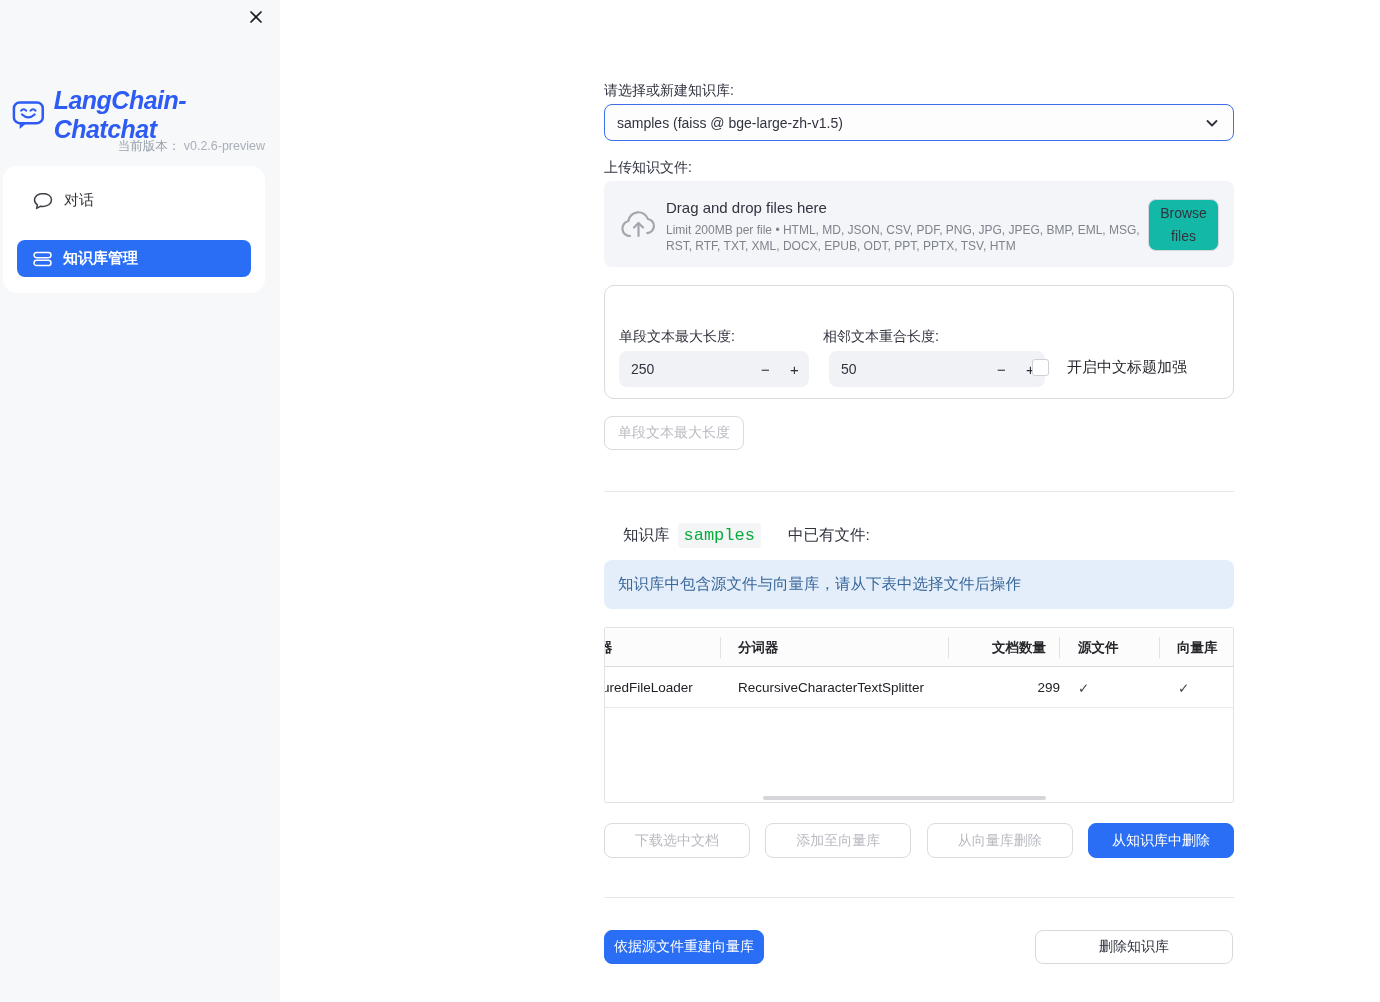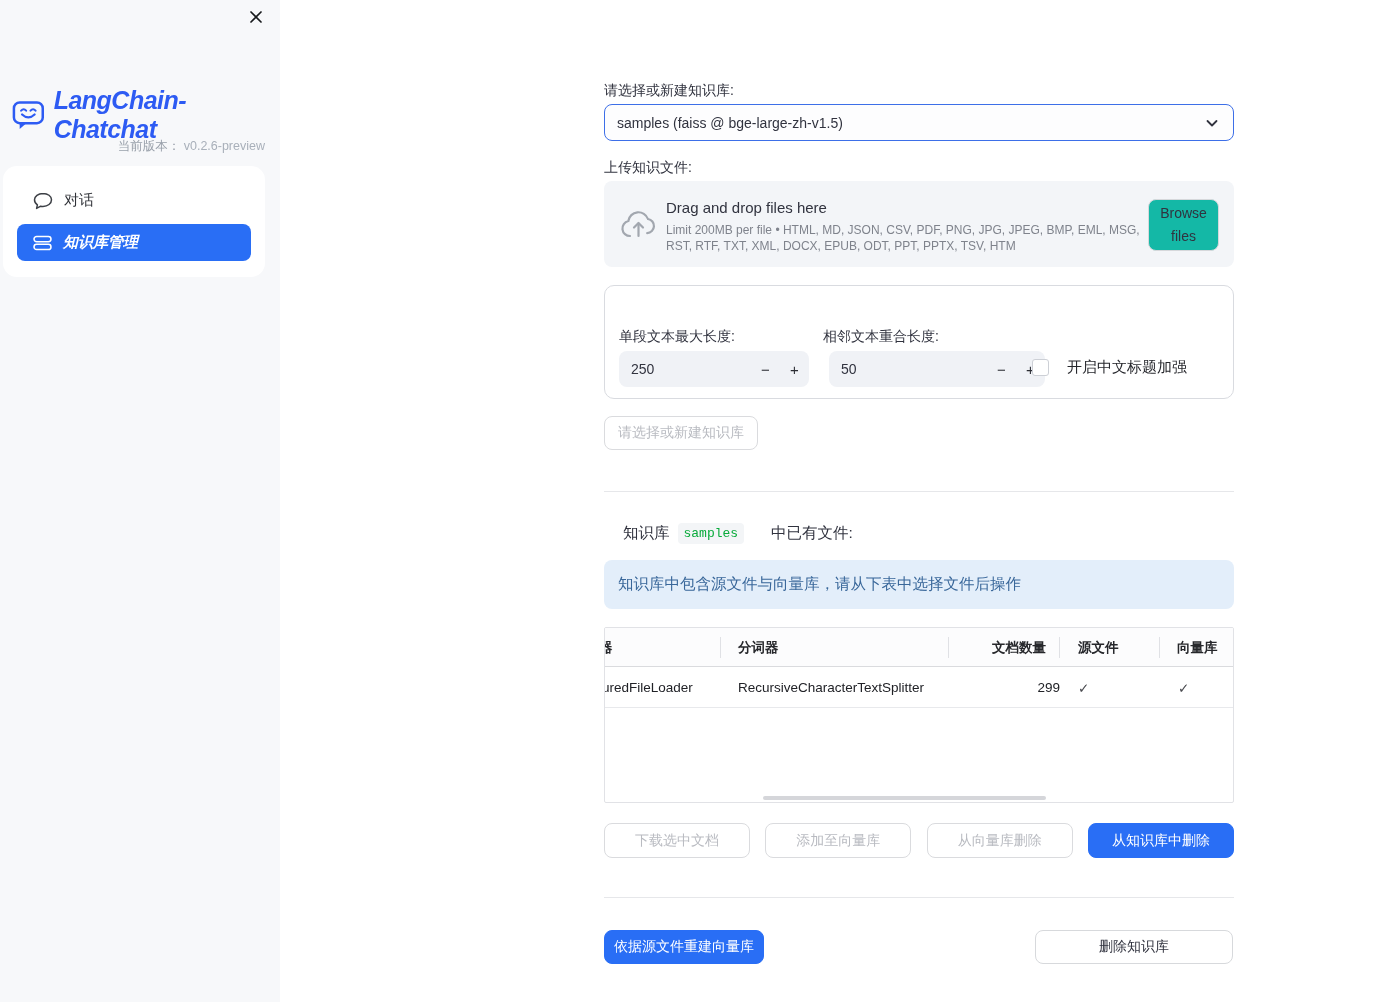--- a/index.html
+++ b/index.html
@@ -15,21 +15,21 @@
   .close-btn { position:absolute; top:5px; right:12px; width:24px; height:24px;
     display:flex; align-items:center; justify-content:center; cursor:pointer; border-radius:6px; }
   .logo-row { position:absolute; left:12px; top:86px; display:flex; align-items:center; gap:8px; }
   .logo-text { font-size:25px; font-weight:700; font-style:italic; color:#2d5bf3; letter-spacing:-0.5px; }
   .version { position:absolute; right:15px; top:138px; font-size:12.5px; text-align:right; }
   .version .vlabel { color:#99a0aa; }
   .version .vvalue { color:#a9b0ba; }
   .nav-card { position:absolute; left:3px; top:166px; width:262px; padding:16px 14px; background:#ffffff; border-radius:14px; }
   .nav-item { height:37px; display:flex; align-items:center; gap:11px; padding-left:16px;
     border-radius:8px; font-size:15px; color:#2f3137; cursor:pointer; }
-  .nav-item + .nav-item { margin-top:5px;font-style:italic; }
+  .nav-item + .nav-item { margin-top:21px; }
   .nav-item.active { background:#296ef5; color:#ffffff; font-weight:600; }
 
   
   .mlabel { position:absolute; font-size:14px; color:#31333f; }
   .selectbox { position:absolute; left:604px; top:104px; width:630px; height:37px;
     background:#fdfdfe; border:1px solid #3d6fe8; border-radius:8px;
     display:flex; align-items:center; padding:0 12px; cursor:pointer; }
   .selectbox .sel-value { flex:1; font-size:14px; color:#31333f; }
 
   .dropzone { position:absolute; left:604px; top:181px; width:630px; height:86px;
@@ -60,21 +60,21 @@
     background:#fff; border:1px solid #d7d9dc; border-radius:8px;
     font-size:14px; color:#31333f; cursor:pointer; }
   .btn.disabled { color:#b9bbc1; border-color:#dadbde; }
   .btn.primary { background:#296ef5; border:1px solid #296ef5; color:#fff; }
 
   .add-btn { position:absolute; left:604px; top:416px; height:34px; padding:0 13px; }
   .divider { position:absolute; left:604px; width:630px; border-top:1px solid #e6e7ea; }
 
   .kb-line { position:absolute; left:604px; top:523px; display:flex; align-items:center; gap:8px; }
   .kb-line .txt { font-size:15.5px; color:#31333f;margin-left:19px; }
-  .kb-code { font-family:"Liberation Mono","DejaVu Sans Mono",monospace; font-size:13px;
+  .kb-code { font-family:"Liberation Mono","DejaVu Sans Mono",monospace; font-size:17px;
     color:#09ab3b; background:#f3f5f7; padding:3px 6px; border-radius:4px; }
 
   .infobox { position:absolute; left:604px; top:560px; width:630px; height:49px;
     background:#e3eefa; border-radius:8px; display:flex; align-items:center; padding-left:14px;
     font-size:15.5px; color:#39679a; }
 
   
   .dtable { position:absolute; left:604px; top:627px; width:630px; height:176px;
     border:1px solid #e1e2e6; border-radius:2px; background:#fff; overflow:hidden; }
   .thead { position:absolute; left:0; top:0; right:0; height:39px; background:#fcfcfd; border-bottom:1px solid #dadbde; }
@@ -176,21 +176,21 @@
       <span class="step-btn">−</span>
       <span class="step-btn">+</span>
     </div>
 
     <div class="checkbox-row">
       <span class="checkbox-box"></span>
       <span class="checkbox-label">开启中文标题加强</span>
     </div>
   </div>
 
-  <div class="btn disabled add-btn">请选择或新建知识库</div>
+  <div class="btn disabled add-btn">单段文本最大长度</div>
 
   <div class="divider" style="top:491px;"></div>
 
   <div class="kb-line">
     <span class="txt">知识库</span>
     <span class="kb-code">samples</span>
     <span class="txt">中已有文件:</span>
   </div>
 
   <div class="infobox">知识库中包含源文件与向量库，请从下表中选择文件后操作</div>

